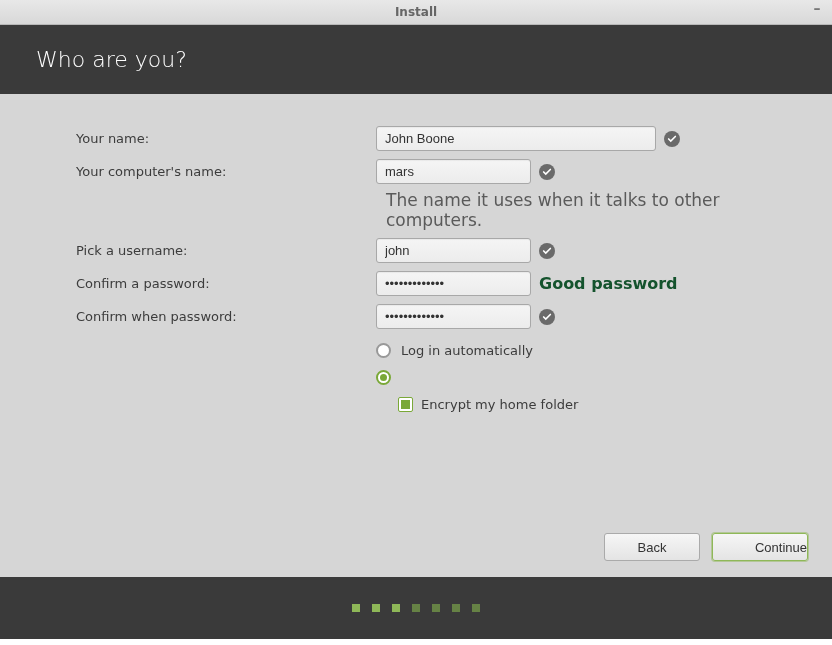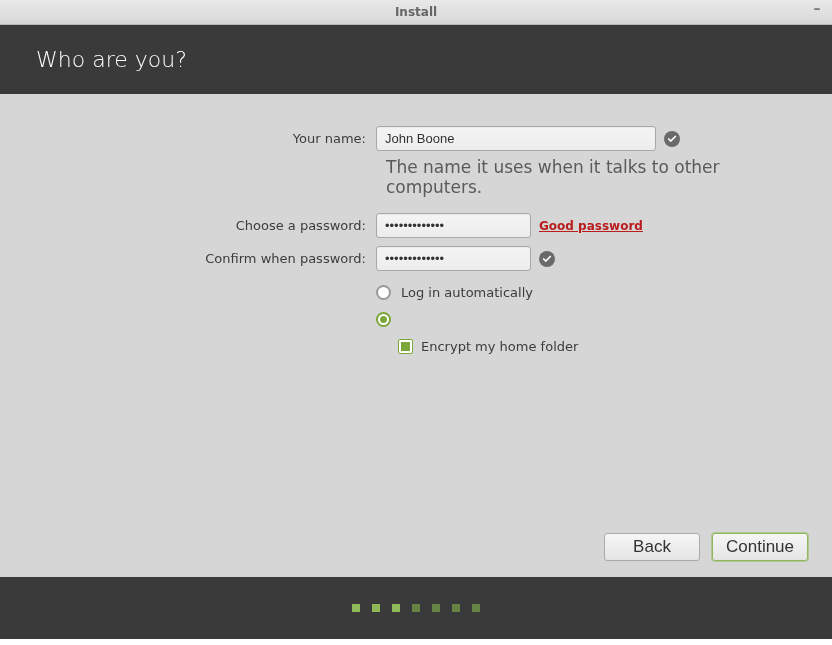--- a/index.html
+++ b/index.html
@@ -53,21 +53,20 @@
     margin: 0 auto;
     width: 680px;
   }
   .row {
     display: flex;
     align-items: center;
     margin-bottom: 8px;
   }
   .lbl {
     width: 300px;
-    text-align: right;
     padding-right: 10px;
     color: #3c3c3c;
   }
   .field {
     display: flex;
     align-items: center;
     gap: 8px;
   }
   input[type="text"], input[type="password"] {
     height: 25px;
@@ -89,24 +88,23 @@
     align-items: center;
     justify-content: center;
   }
   .check svg { width: 10px; height: 10px; }
   .hint {
     font-size: 17px;
     color: #5a5a5a;
     margin: -2px 0 8px 310px;
   }
   .goodpw {
-    color: #b91c1c;
+    color: #14532d;
     font-weight: bold;
-    font-size: 12px;
-    text-decoration: underline;
+    font-size: 16px;
   }
   .opts {
     margin-left: 300px;
     margin-top: 6px;
   }
   .opt {
     display: flex;
     align-items: flex-end;
     gap: 10px;
     padding: 6px 0;
@@ -151,27 +149,28 @@
     right: 24px;
     display: flex;
     gap: 12px;
   }
   .btn {
     width: 96px;
     height: 28px;
     border: 1px solid #aaa;
     border-radius: 3px;
     background: linear-gradient(to bottom, #f6f6f6, #e4e4e4);
-    font-size: 17px;
+    font-size: 13px;
     color: #333;
     cursor: pointer;
   }
   .btn.primary {
     border-color: #8fb858;
     box-shadow: 0 0 0 1px rgba(143,184,88,0.5);
+    text-align: right;
   }
   .footer {
     background: #3a3a3a;
     height: 62px;
     display: flex;
     align-items: center;
     justify-content: center;
     gap: 12px;
   }
   .dot {
@@ -200,27 +199,47 @@
       <div class="field">
         <input type="text" class="w-long" value="John Boone" style="">
         <span class="check">
           <svg viewBox="0 0 12 12">
               <path d="M2 6l2.5 2.5L10 3" stroke="#fff" stroke-width="2" fill="none" stroke-linecap="round"></path>
             </svg>
         </span>
       </div>
     </div>
 
+    <div class="row">
+      <div class="lbl">Your computer's name:</div>
+      <div class="field">
+        <input type="text" class="w-short" value="mars" style="">
+        <span class="check">
+          <svg viewBox="0 0 12 12">
+              <path d="M2 6l2.5 2.5L10 3" stroke="#fff" stroke-width="2" fill="none" stroke-linecap="round"></path>
+            </svg>
+        </span>
+      </div>
+    </div>
     <div class="hint">The name it uses when it talks to other computers.</div>
 
     <div class="row">
-    </div>
-
-    <div class="row">
-      <div class="lbl">Choose a password:</div>
+      <div class="lbl">Pick a username:</div>
+      <div class="field">
+        <input type="text" class="w-short" value="john" style="">
+        <span class="check">
+          <svg viewBox="0 0 12 12">
+              <path d="M2 6l2.5 2.5L10 3" stroke="#fff" stroke-width="2" fill="none" stroke-linecap="round"></path>
+            </svg>
+        </span>
+      </div>
+    </div>
+
+    <div class="row">
+      <div class="lbl">Confirm a password:</div>
       <div class="field">
         <input type="text" class="w-short" value="•••••••••••••" style="">
         <span class="goodpw">Good password</span>
       </div>
     </div>
 
     <div class="row">
       <div class="lbl">Confirm when password:</div>
       <div class="field">
         <input type="text" class="w-short" value="•••••••••••••" style="">

